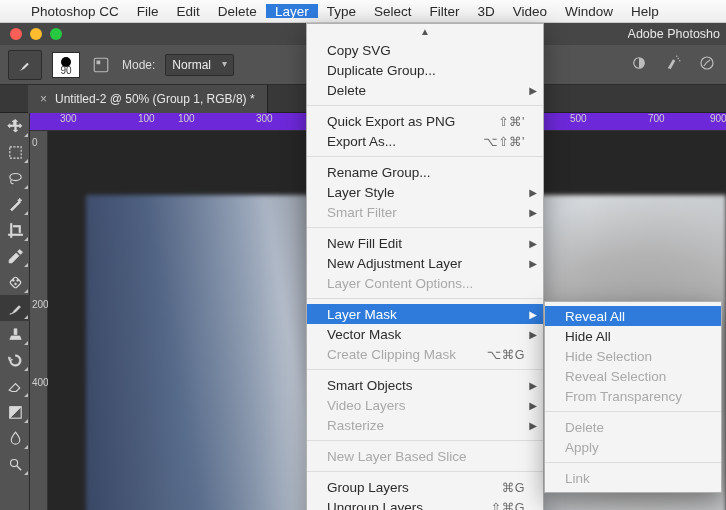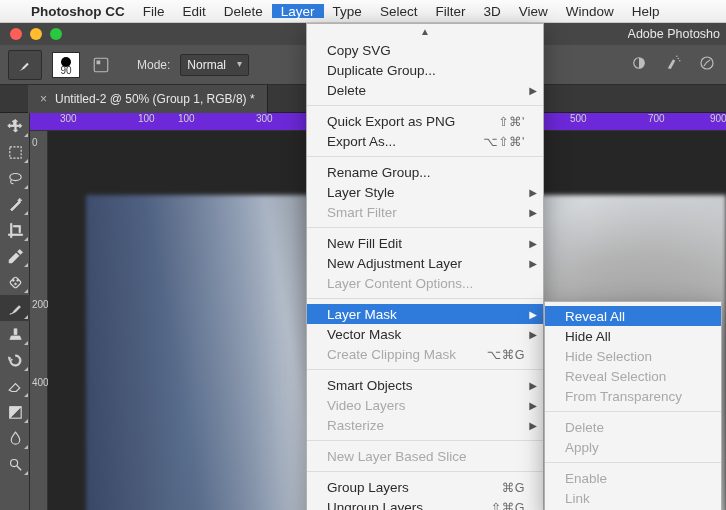--- a/index.html
+++ b/index.html
@@ -1,40 +1,40 @@
 <!DOCTYPE html>
 <html><head>
 <meta charset="utf-8">
 <style>
   * { margin: 0; padding: 0; box-sizing: border-box; font-family: -apple-system, "Helvetica Neue", Arial, sans-serif; user-select: none; }
   body { width: 726px; height: 510px; overflow: hidden; background: #535353; position: relative; }
 
   
   .menubar { height: 23px; background: linear-gradient(#fbfbfb,#ededed); display: flex; align-items: center; font-size: 13.5px; color: #2b2b2b; padding-left: 12px; gap: 0; border-bottom: 1px solid #c9c9c9; }
   .menubar .apple { font-size: 15px; padding: 0 10px 0 0; }
-  .menubar .appname { font-weight: 700; padding: 0 9px; }
+  .menubar .appname { font-weight: 400; padding: 0 9px; }
   .menubar .mitem { padding: 0 9px; height: 14px; display: flex; align-items: center; }
   .menubar .mitem.active { background: #2f7bdc; color: #fff; }
 
   
   .titlebar { height: 22px; background: #464646; display: flex; align-items: center; padding-left: 10px; gap: 2px; }
   .traffic { display: flex; gap: 8px; align-items: center; }
   .tl { width: 12px; height: 12px; border-radius: 50%; }
   .tl.r { background: #ff5f57; } .tl.y { background: #febc2e; } .tl.g { background: #28c840; }
   .wintitle { color: #e8e8e8; font-size: 12.5px; margin-left: auto; padding-right: 6px; white-space: nowrap; overflow: hidden; }
 
   
   .optionsbar { height: 40px; background: #535353; display: flex; align-items: center; gap: 10px; padding-left: 8px; border-bottom: 1px solid #2c2c2c; color: #ddd; font-size: 12px; }
   .brush-btn { width: 34px; height: 30px; border: 1px solid #2c2c2c; background: #474747; display: flex; align-items: center; justify-content: center; border-radius: 2px; }
   .brush-btn svg { width: 18px; height: 18px; }
   .swatch { width: 28px; height: 26px; border: 1px solid #2c2c2c; background: #fff; position: relative; display:flex; align-items:flex-end; justify-content:center;}
   .swatch .dot { width: 10px; height: 10px; border-radius: 50%; background: #000; position: absolute; top: 4px; }
   .swatch .num { font-size: 10px; color:#333; position: absolute; bottom: 1px; }
   .opt-ico { width: 22px; height: 22px; opacity: .85; display:flex; align-items:center; justify-content:center; }
-  .opt-label { color: #ddd; margin-left: 15px; }
+  .opt-label { color: #ddd; }
   .mode-select { background: #424242; border: 1px solid #2c2c2c; color: #eee; padding: 3px 22px 3px 6px; font-size: 12px; border-radius: 2px; position: relative; }
   .mode-select::after { content: "▾"; position: absolute; right: 6px; top: 3px; font-size: 10px; color: #bbb; }
   .big-gap { flex: 1; }
   .opt-right { display:flex; gap:16px; padding-right:10px;}
   .opt-right .ico { width:18px; height:18px; fill:#bdbdbd; }
 
   
   .doctabs { height: 28px; background: #383838; display: flex; align-items: center; padding-left: 28px; border-bottom: 1px solid #222; }
   .doctab { display: flex; align-items: center; gap: 8px; color: #e8e8e8; font-size: 12px; background: #494949; height: 28px; padding: 0 12px; border-right: 1px solid #222; }
   .doctab .x { font-size: 12px; color: #bbb; }
@@ -83,21 +83,21 @@
   <span class="apple"></span>
   <span class="appname">Photoshop CC</span>
   <span class="mitem">File</span>
   <span class="mitem">Edit</span>
   <span class="mitem">Delete</span>
   <span class="mitem active">Layer</span>
   <span class="mitem">Type</span>
   <span class="mitem">Select</span>
   <span class="mitem">Filter</span>
   <span class="mitem">3D</span>
-  <span class="mitem">View</span>
+  <span class="mitem">Video</span>
   <span class="mitem">Window</span>
   <span class="mitem">Help</span>
 </div>
 
 <div class="titlebar">
   <div class="traffic">
     <div class="tl r"></div>
     <div class="tl y"></div>
     <div class="tl g"></div>
   </div>
@@ -368,18 +368,15 @@
     </div>
   <div class="sep"></div>
   <div class="row disabled">
       <span>Delete</span>
     </div>
   <div class="row disabled">
       <span>Apply</span>
     </div>
   <div class="sep"></div>
   <div class="row disabled">
-      <span>Enable</span>
-    </div>
-  <div class="row disabled">
       <span>Link</span>
     </div>
 </div>
 
 </body></html>

